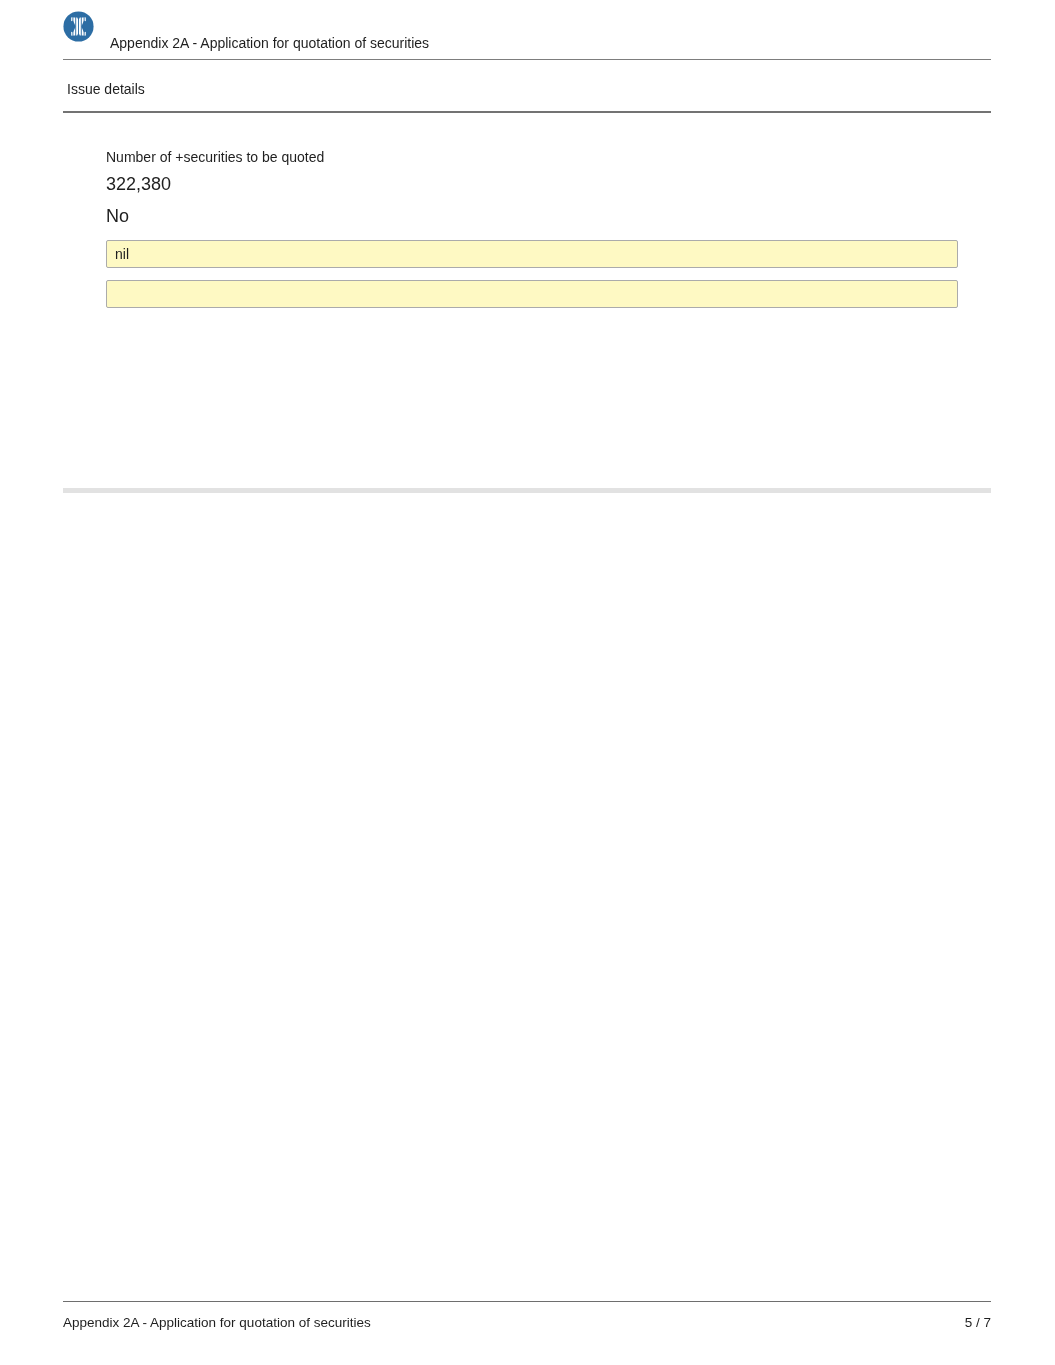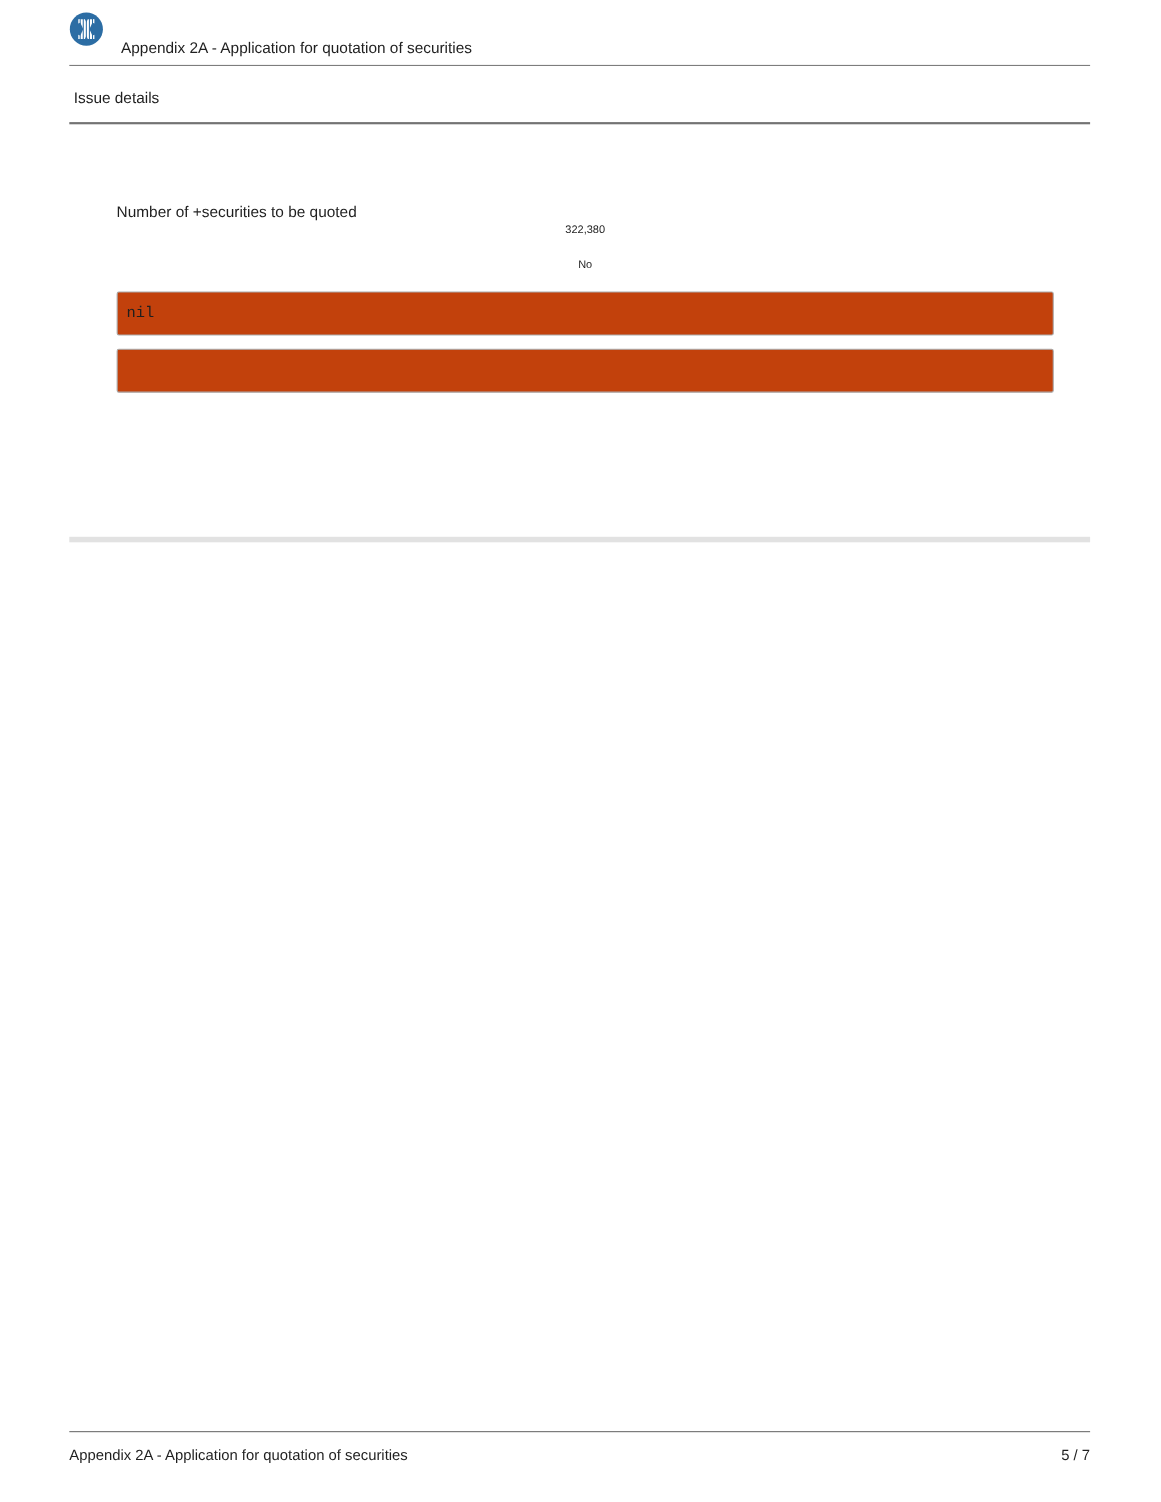--- a/index.html
+++ b/index.html
@@ -62,38 +62,37 @@
     position: absolute;
     left: 106px;
     top: 112px;
     width: 852px;
     padding-top: 37px;
   }
   .field { margin-bottom: 15px; }
   .field-label {
     font-size: 14px;
     line-height: 17px;
-    margin-top: 35px;
   }
   .field-value {
-    font-size: 10px;
+    margin-top: 10px;
+    font-size: 18px;
     line-height: 17px;
-    text-align: center;
   }
   .field input {
     display: block;
     box-sizing: border-box;
     width: 100%;
-    height: 40px;
+    height: 28px;
     margin-top: 5px;
     padding: 0 8px;
     border: 1px solid #ababab;
     border-radius: 2px;
-    background: #c2410c;
-    font-family: Liberation Mono, monospace;
+    background: #fef9c3;
+    font-family: Liberation Sans, sans-serif;
     font-size: 14px;
     color: #1f1f1f;
     outline: none;
   }
   .field.gap-after-input { margin-bottom: 12px; }
   .field:last-child { margin-bottom: 0; }
   
   .section-divider {
     position: absolute;
     left: 63px;

